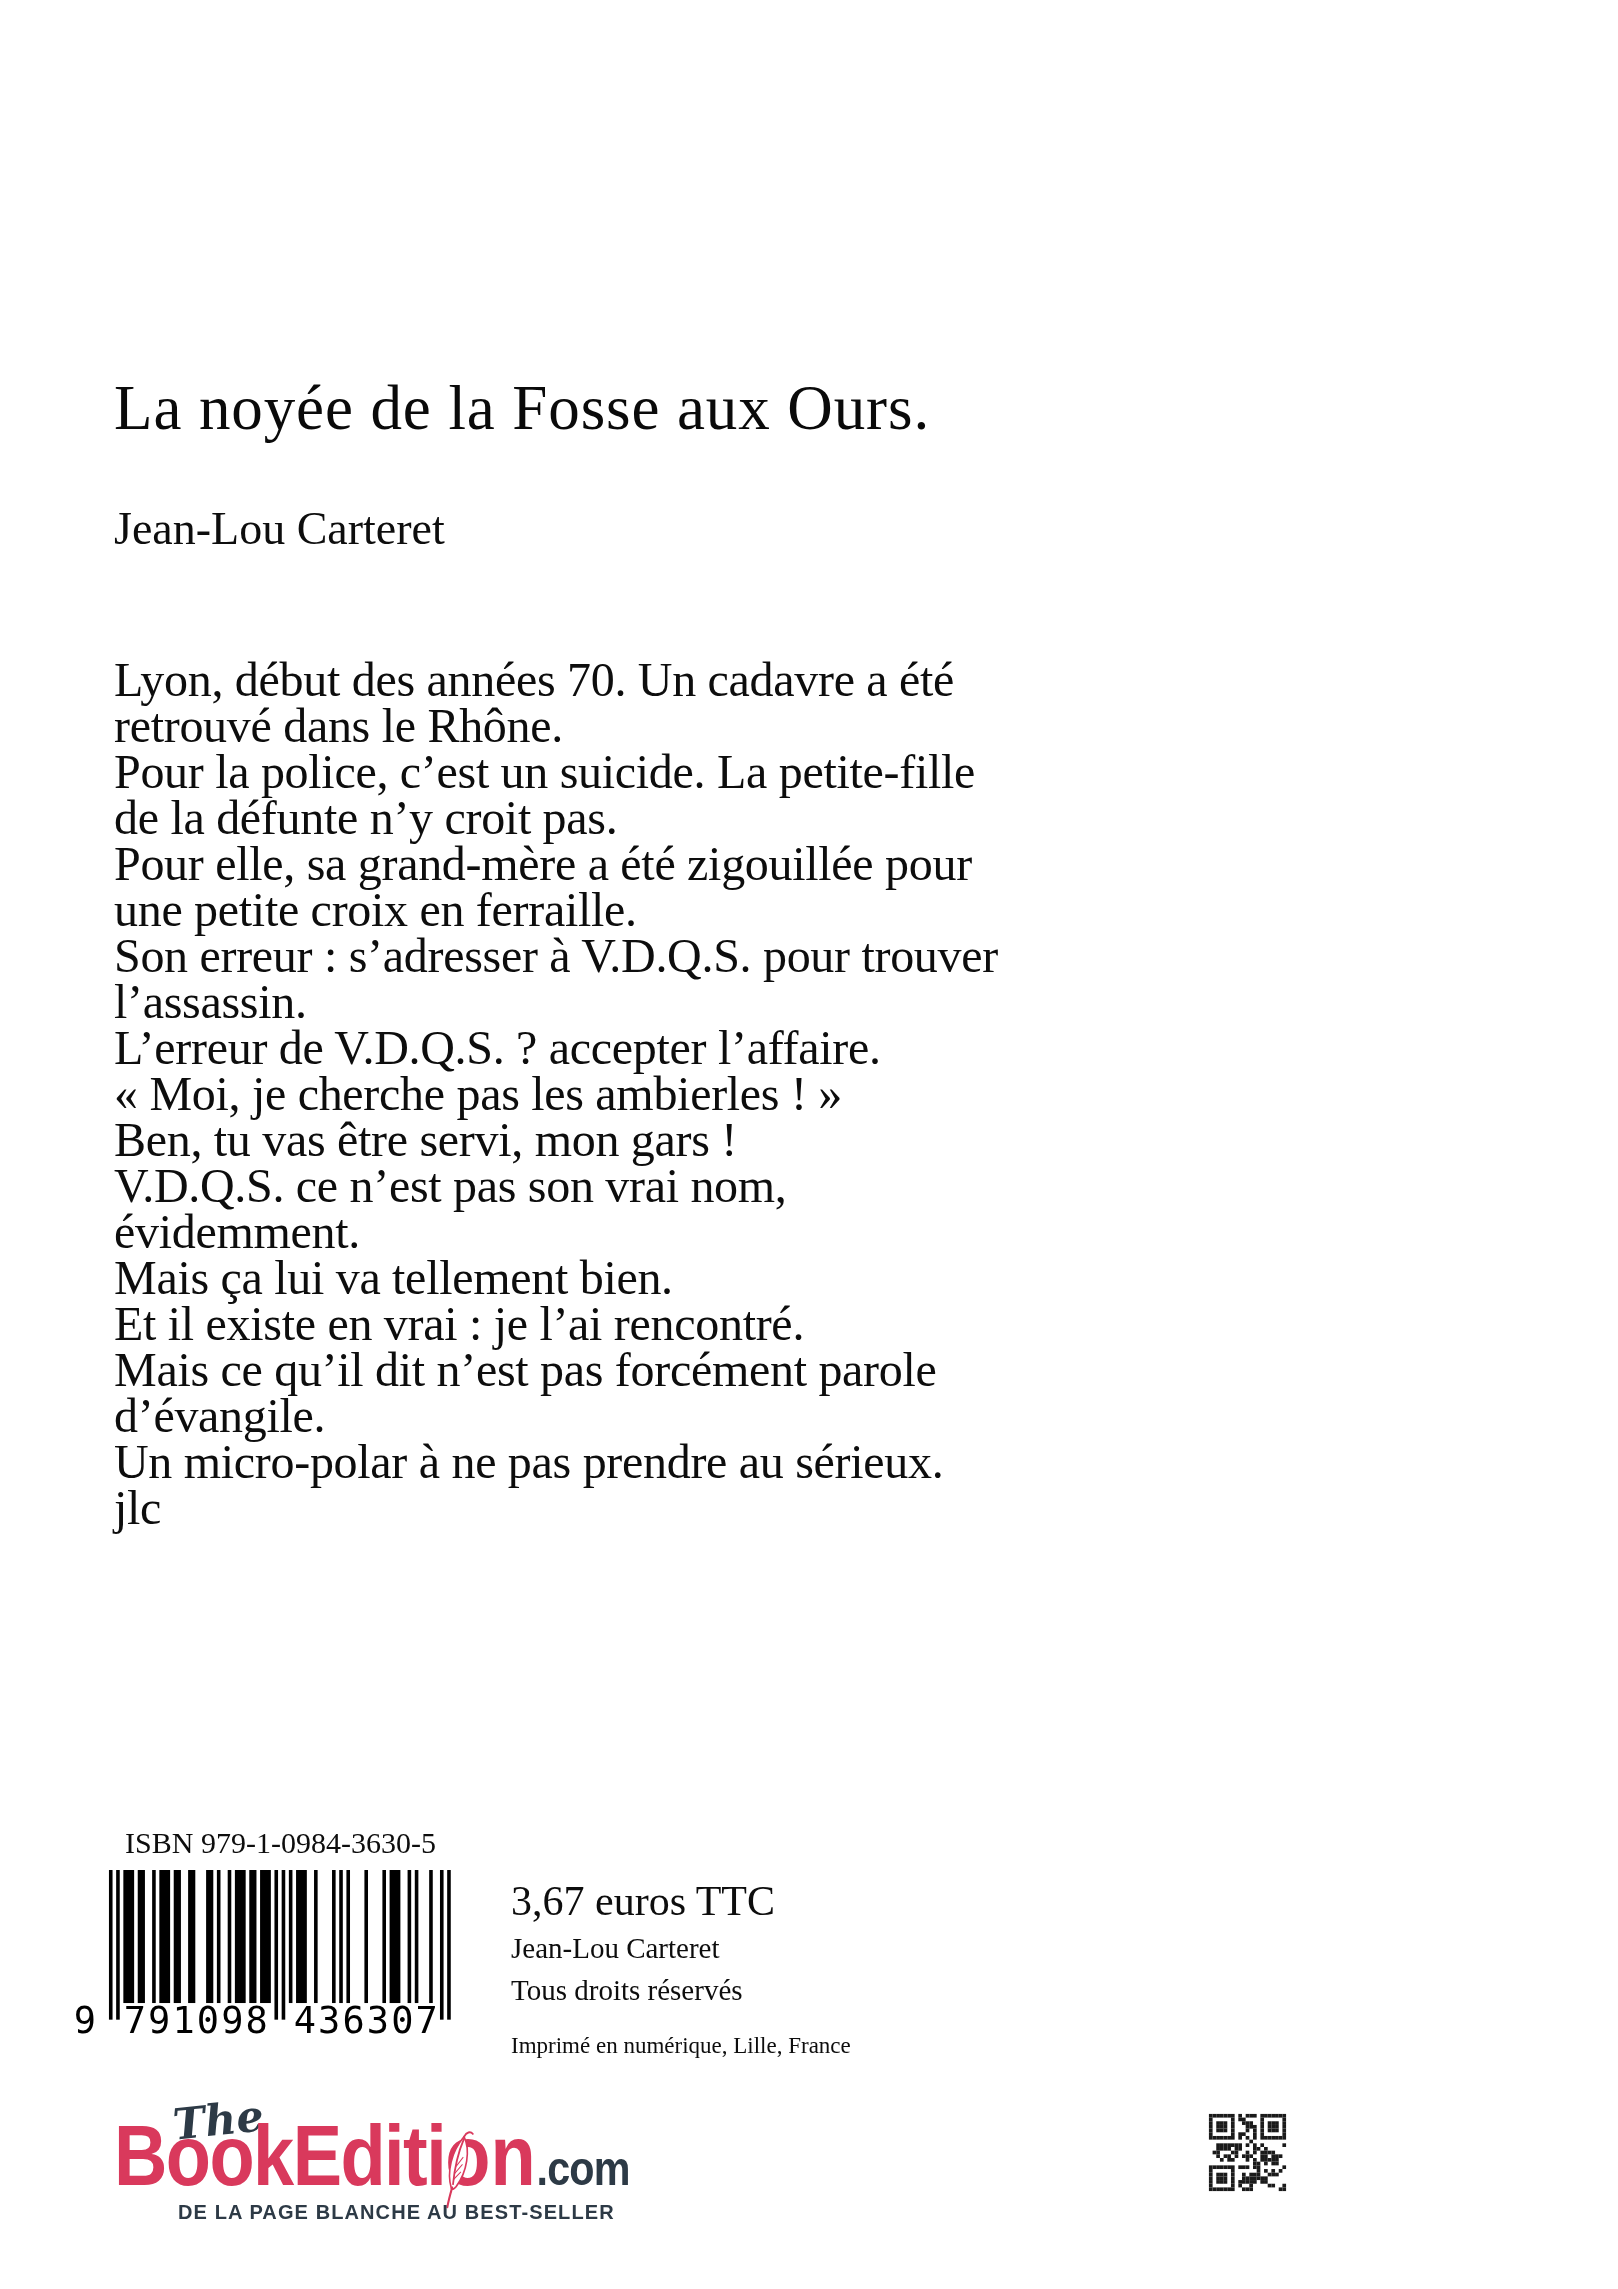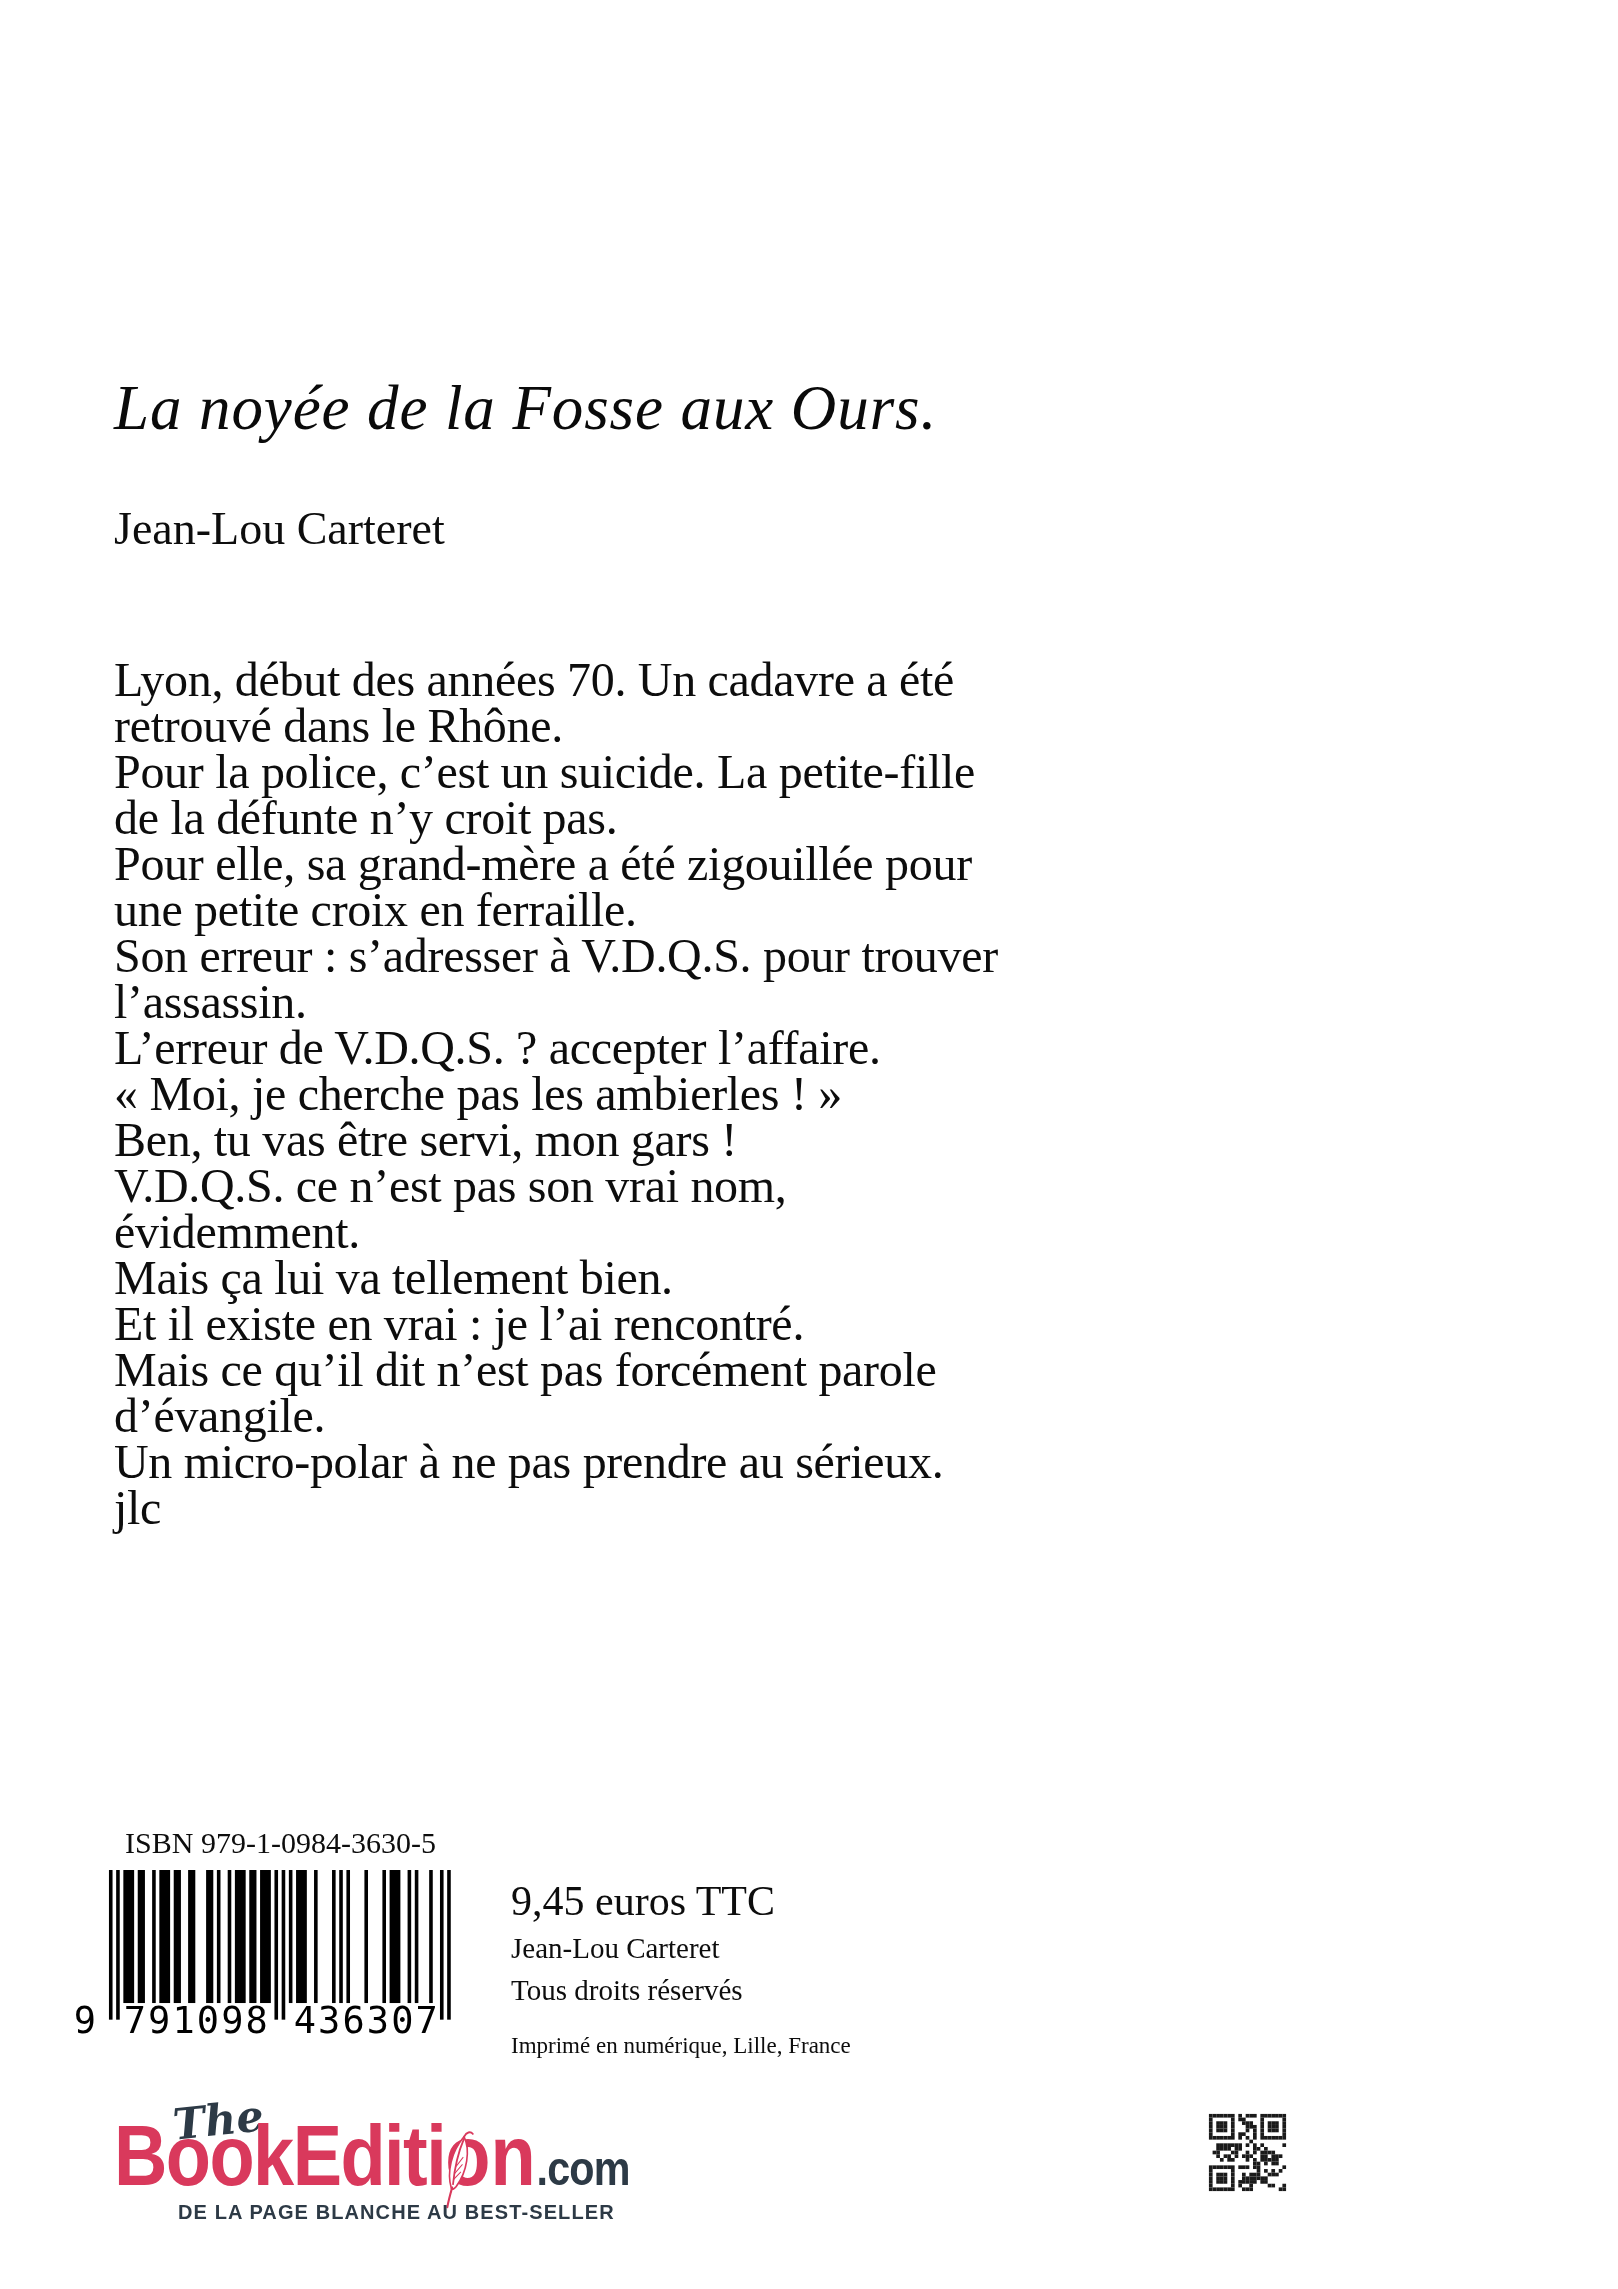--- a/index.html
+++ b/index.html
@@ -10,21 +10,20 @@
     background:#ffffff;
     color:#0d0d0d;
     font-family:"Liberation Serif",serif;
     overflow:hidden;
   }
   .abs{position:absolute;}
   .title{
     left:114px;top:377px;
     font-size:63px;line-height:1;letter-spacing:0.9px;
     color:#0a0a0a;
-    font-style:italic;
   }
   .author{
     left:114px;top:506px;
     font-size:46px;line-height:1;
   }
   .synopsis{
     left:114px;top:657px;
     font-size:48px;line-height:46px;letter-spacing:-0.3px;
     white-space:pre-line;
   }
@@ -130,21 +129,21 @@
         <rect x="371.05" y="0" width="3.89" height="144" fill="#000000"></rect>
         <rect x="386.63" y="0" width="3.89" height="144" fill="#000000"></rect>
         <rect x="398.32" y="0" width="3.89" height="162" fill="#000000"></rect>
         <rect x="406.11" y="0" width="3.89" height="162" fill="#000000"></rect>
         <text x="2" y="176" font-family="&quot;DejaVu Sans Mono&quot;,monospace" font-size="40" fill="#000000">9</text>
         <text x="56" y="176" font-family="&quot;DejaVu Sans Mono&quot;,monospace" font-size="40" fill="#000000" textLength="156" lengthAdjust="spacing">791098</text>
         <text x="240" y="176" font-family="&quot;DejaVu Sans Mono&quot;,monospace" font-size="40" fill="#000000" textLength="156" lengthAdjust="spacing">436307</text>
       </svg>
   </div>
 
-  <div class="abs price">9,45 euros TTC</div>
+  <div class="abs price">3,67 euros TTC</div>
   <div class="abs pub-line1">Jean-Lou Carteret</div>
   <div class="abs pub-line2">Tous droits réservés</div>
   <div class="abs pub-line3">Imprimé en numérique, Lille, France</div>
 
   <div>
     <div class="abs logo-the">The</div>
     <div class="abs brand-row">
       <span class="brand-main">BookEditi</span>
         <span class="o-wrap"><span>o</span><svg width="50" height="78" viewBox="0 0 54 84">
           <path d="M10,62 C4,44 10,22 26,6 C34,20 30,44 16,60 C13,63 11,63 10,62 Z" fill="#ffffff" stroke="var(--brand-red,#d9395c)" stroke-width="2"></path>

